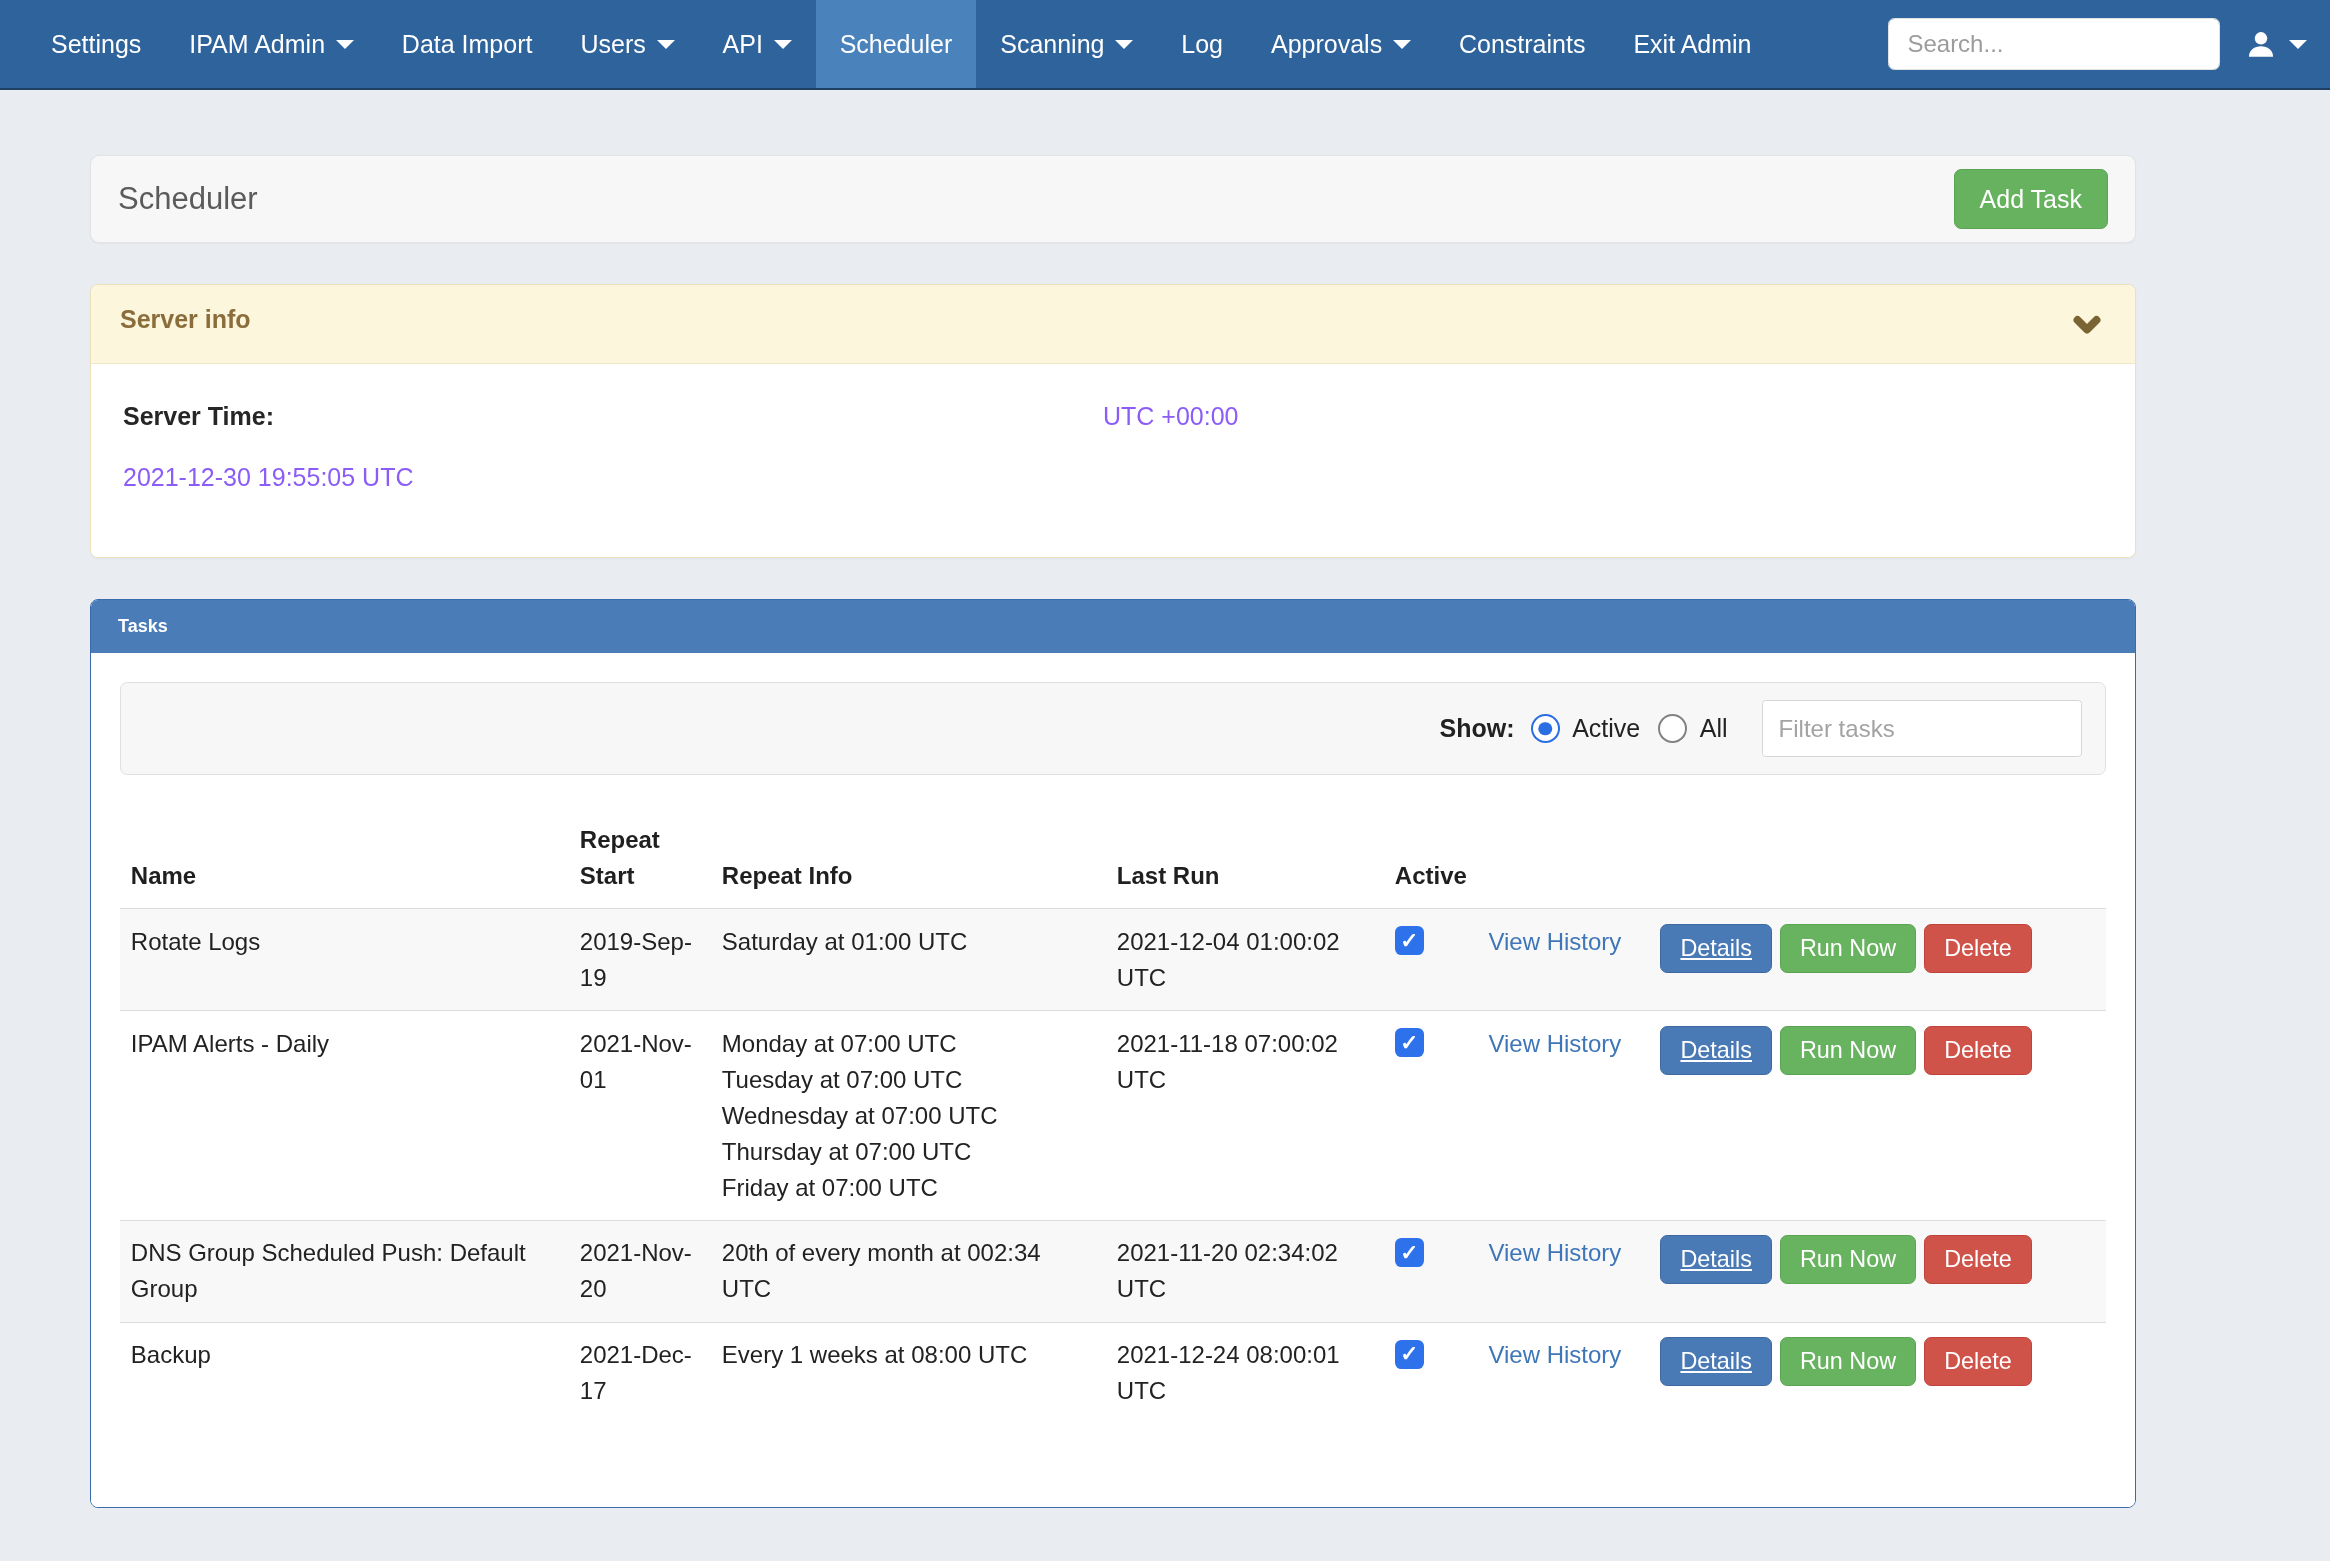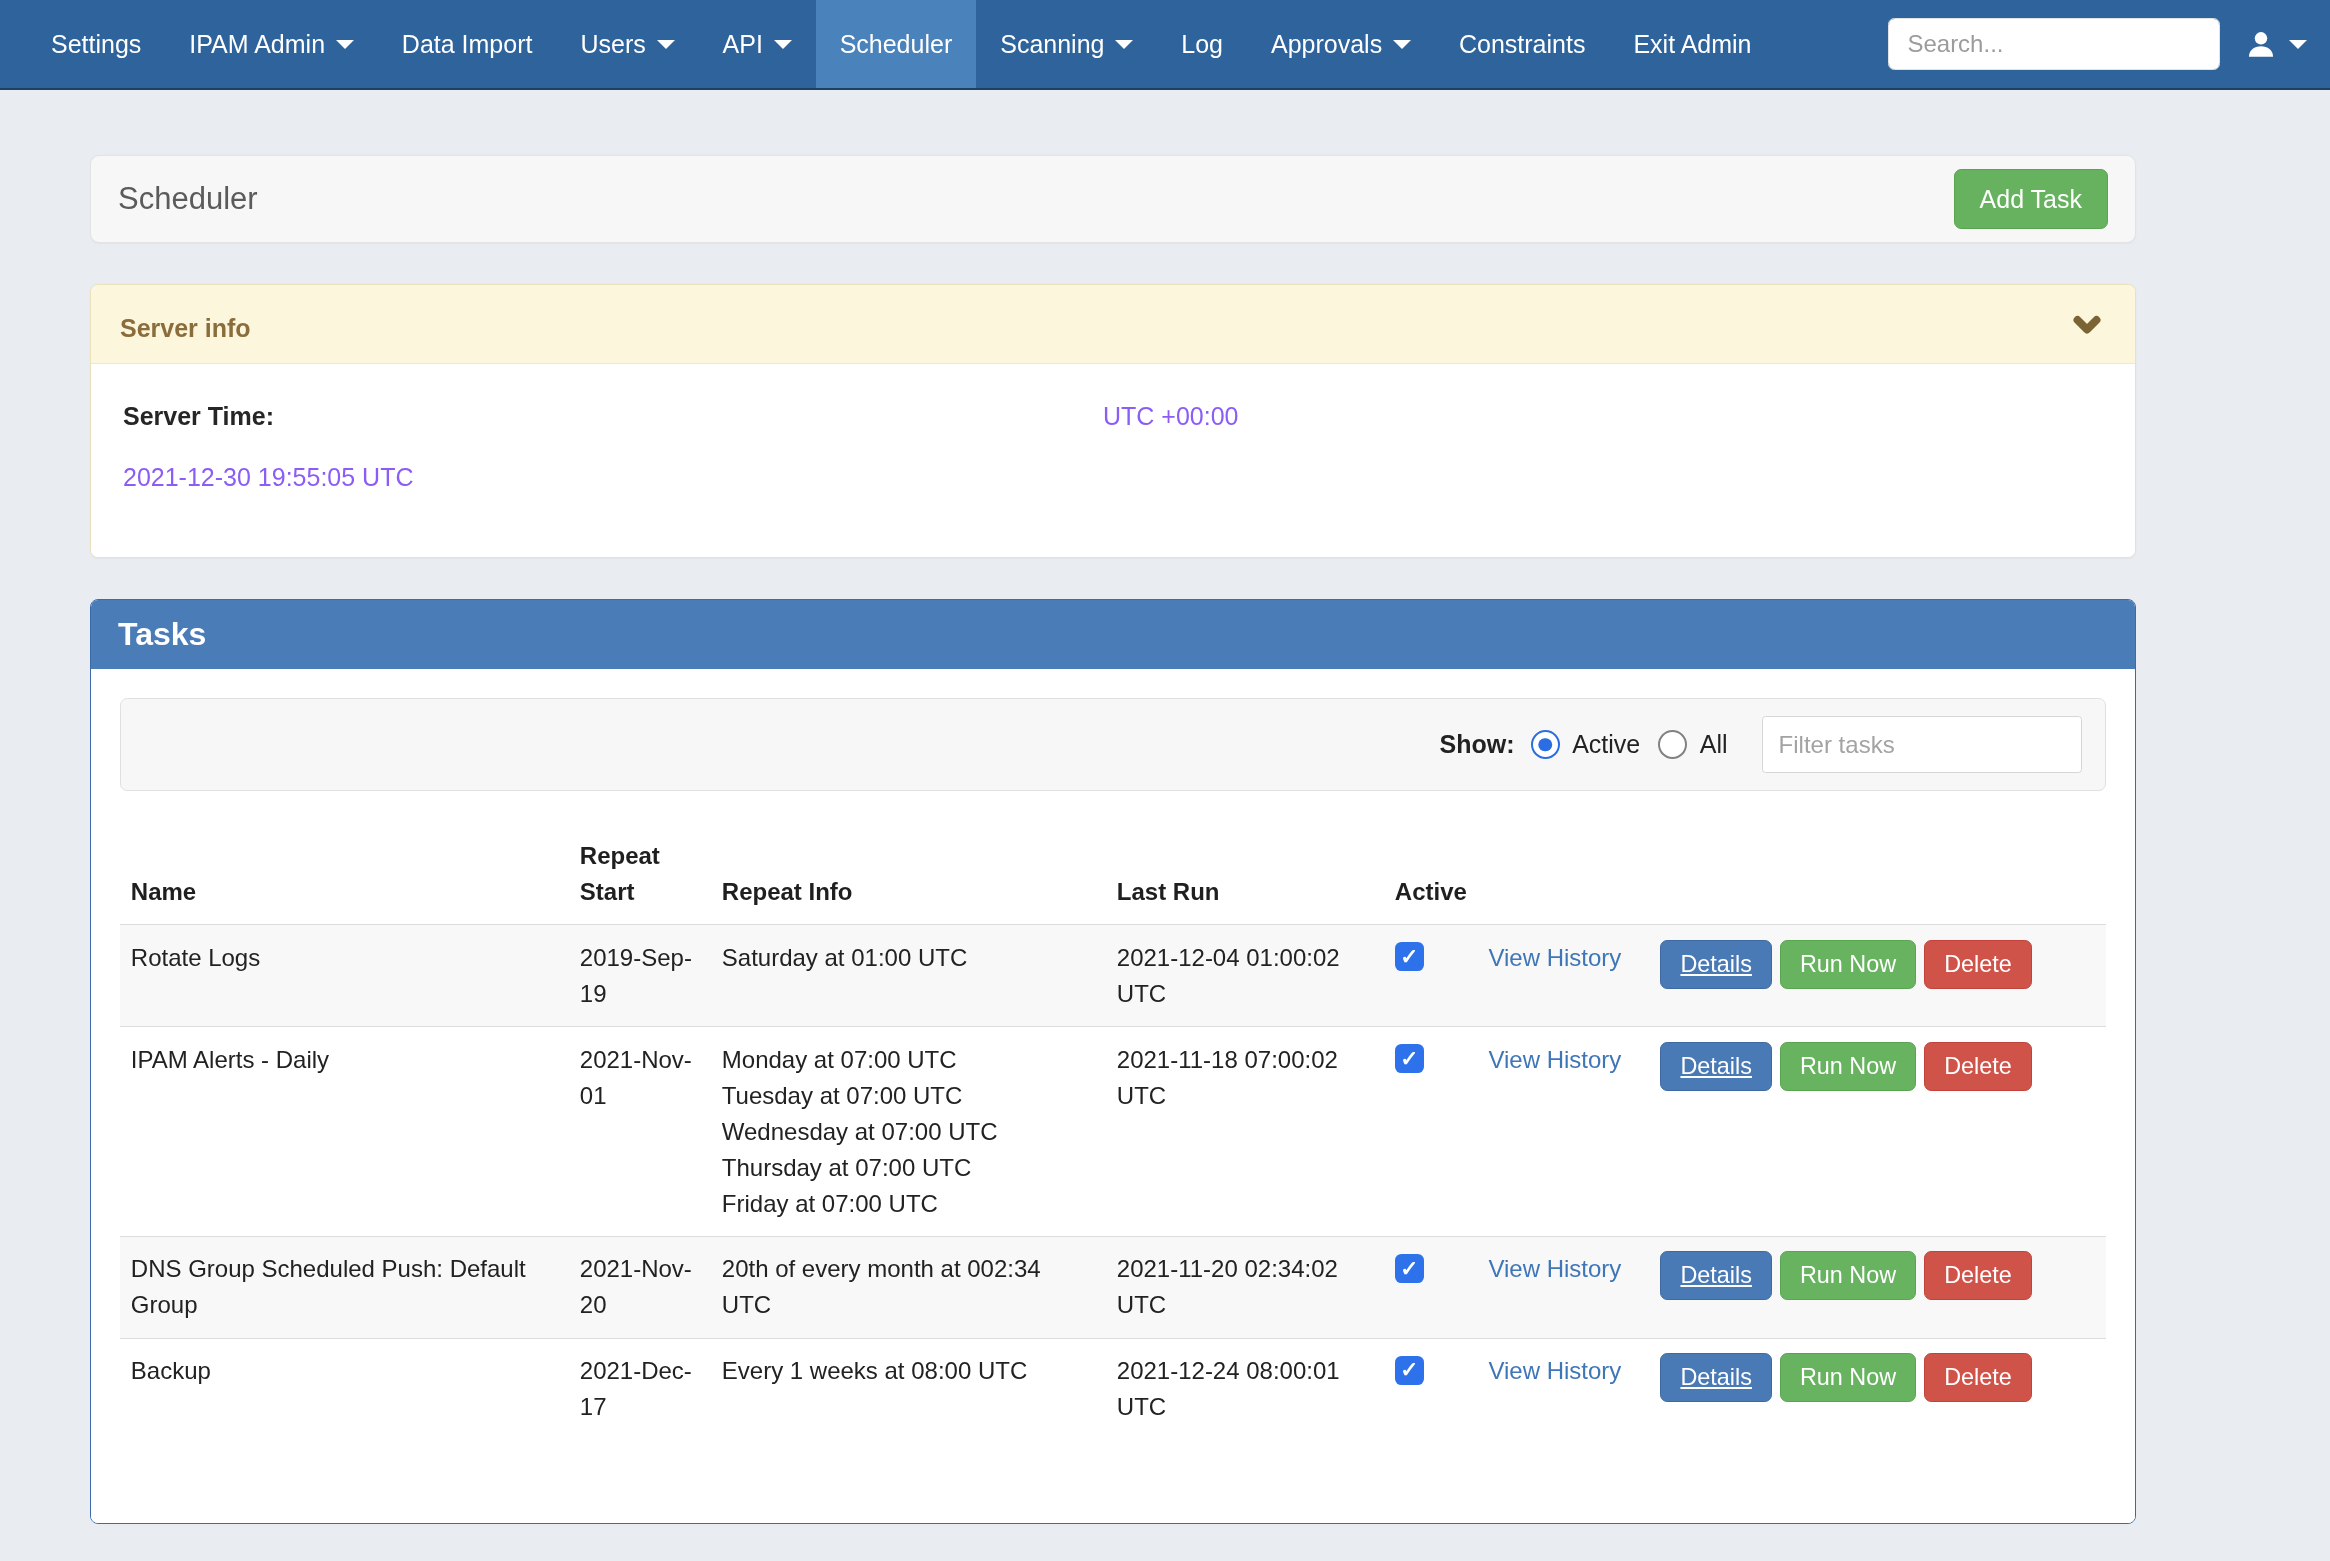--- a/index.html
+++ b/index.html
@@ -87,40 +87,40 @@
     border-radius:8px;
     background:#fff;
     overflow:hidden;
     box-shadow:0 0.9px 1.8px rgba(0,0,0,0.04);
   }
   .serverinfo-header {
     background:#fcf6dc;
     color:#8a6d3b;
     font-weight:bold; font-size:25px;
     padding:20px 29px;
-    display:flex; align-items:flex-end;
+    display:flex; align-items:flex-start;
     border-bottom:0.9px solid #f2e8c8;
   }
   .serverinfo-header .chev { margin-left:auto; cursor:pointer; display:flex; }
   .serverinfo-body { display:flex; padding:38px 52px 65px 32px; background:#fff; }
   .serverinfo-col { width:50%; }
   .info-label { font-weight:bold; font-size:25px; color:#262626; margin-bottom:32px; }
   .info-value { font-size:25px; color:#8b5cf6; }
 
   
   .panel-tasks {
     margin-top:41px;
     border:1.8px solid #3a6cad;
     border-radius:8px;
     background:#fff;
     overflow:hidden;
   }
   .tasks-header {
     background:#4a7cb8; color:#fff;
-    font-weight:bold; font-size:32px;
+    font-weight:bold; font-size:18px;
     padding:16px 27px;
   }
   .tasks-body { padding:29px 29px 83px 29px; background:#fff; }
 
   .filter-bar {
     background:#f7f7f7;
     border:0.9px solid #e0e0e0;
     border-radius:7.2px;
     height:93px;
     display:flex; align-items:center; justify-content:flex-end;

